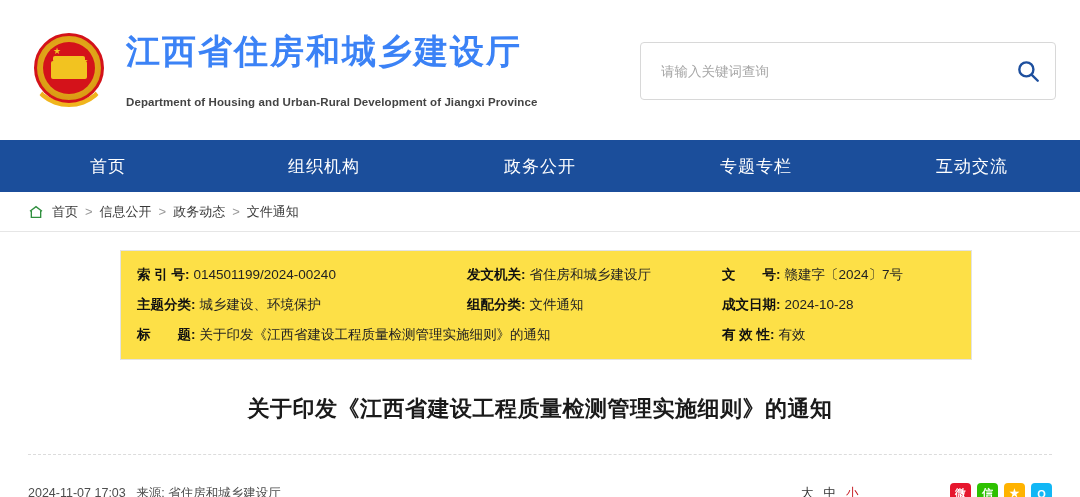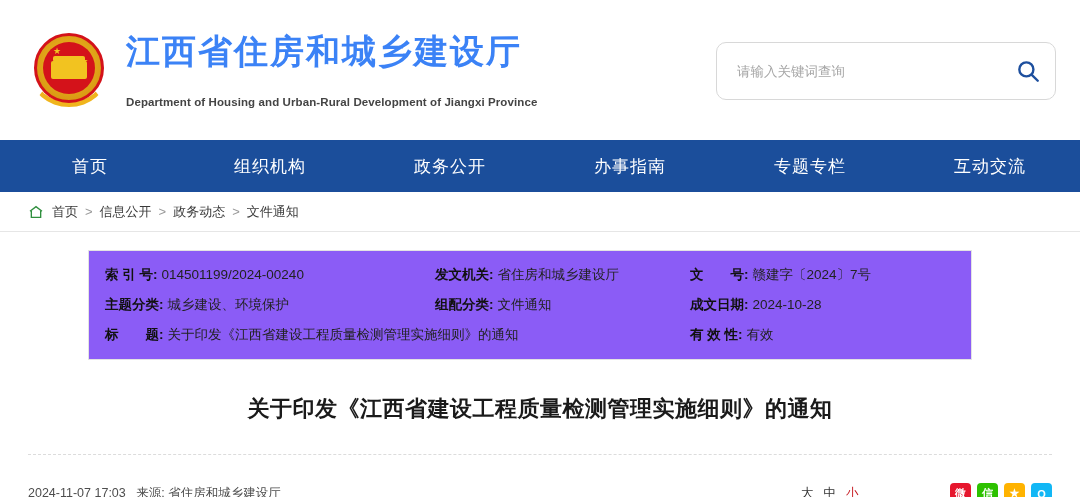--- a/index.html
+++ b/index.html
@@ -89,23 +89,23 @@
   .en-title {
     margin-top: 24px;
     font-size: 11.5px;
     color: #444444;
     font-weight: bold;
     letter-spacing: 0.1px;
   }
   .searchbox {
     position: absolute;
     right: 24px; top: 42px;
-    width: 340px; height: 58px;
+    width: 416px; height: 58px;
     border: 1px solid #d8d8d8;
-    border-radius: 10px;
+    border-radius: 4px;
     background: #fff;
     display: flex;
     align-items: center;
     padding: 0 14px 0 18px;
   }
   .searchbox input {
     flex: 1;
     border: none;
     outline: none;
     font-size: 13.5px;
@@ -154,23 +154,23 @@
     width: 16px; height: 16px;
     margin-right: 8px;
     color: #2f8f3e;
     flex: 0 0 auto;
   }
   .crumbbar .sep { margin: 0 7px; color: #999; }
   .crumbbar .crumb { color: #3a3a3a; cursor: pointer; }
 
   
   .meta {
-    margin: 18px 108px 0 88px;
+    margin: 18px 108px 0 120px;
     border: 1px solid #e3e3e3;
-    background: #8b5cf6;
+    background: #fde047;
     padding: 14px 16px 12px 16px;
   }
   .meta-row {
     display: flex;
     align-items: flex-start;
     margin-bottom: 10px;
     font-size: 13.5px;
     color: #222;
     line-height: 20px;
   }
@@ -259,21 +259,20 @@
         <circle cx="10.5" cy="10.5" r="6.5"></circle>
         <line x1="15.5" y1="15.5" x2="21" y2="21" stroke-linecap="round"></line>
       </svg>
     </div>
   </div>
 
   <div class="nav">
     <div class="nav-item">首页</div>
     <div class="nav-item">组织机构</div>
     <div class="nav-item">政务公开</div>
-    <div class="nav-item">办事指南</div>
     <div class="nav-item">专题专栏</div>
     <div class="nav-item">互动交流</div>
   </div>
 
   <div class="crumbbar">
     <svg class="home-icon" viewBox="0 0 24 24" fill="none" stroke="currentColor" stroke-width="2">
       <path d="M3 11l9-7 9 7"></path>
       <path d="M5 10v10h14V10"></path>
     </svg>
     <span class="crumb">首页</span>

